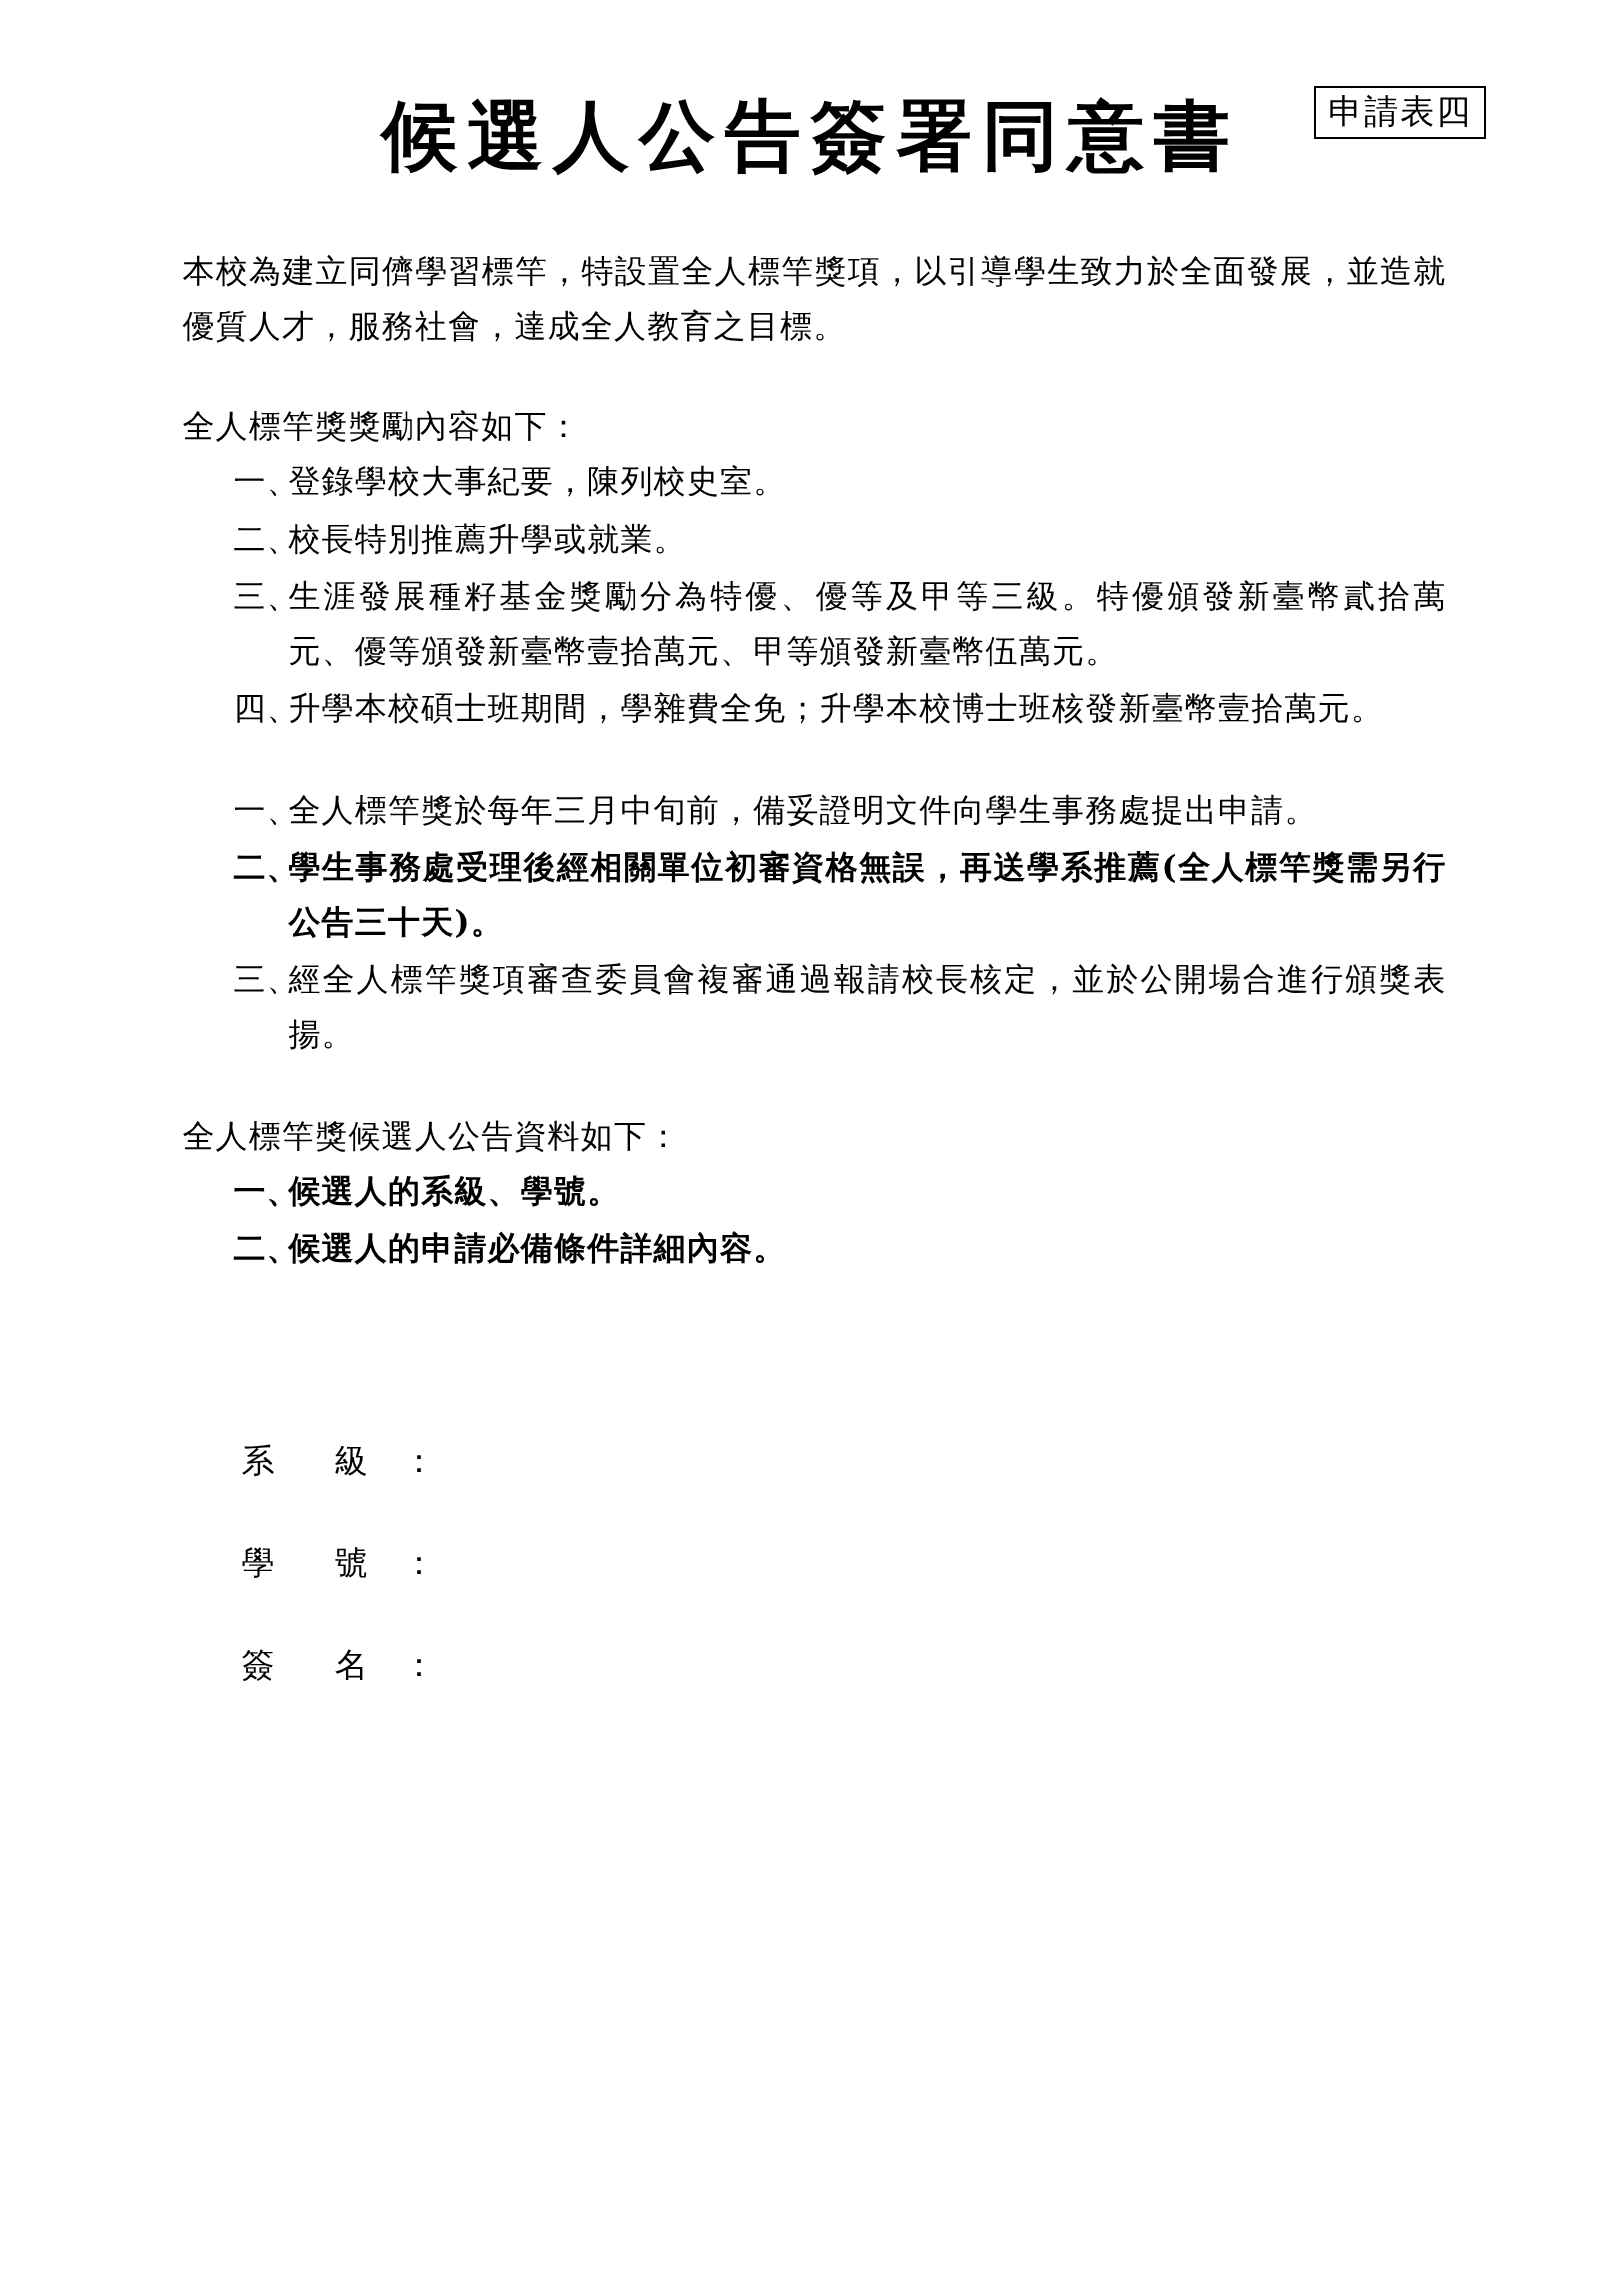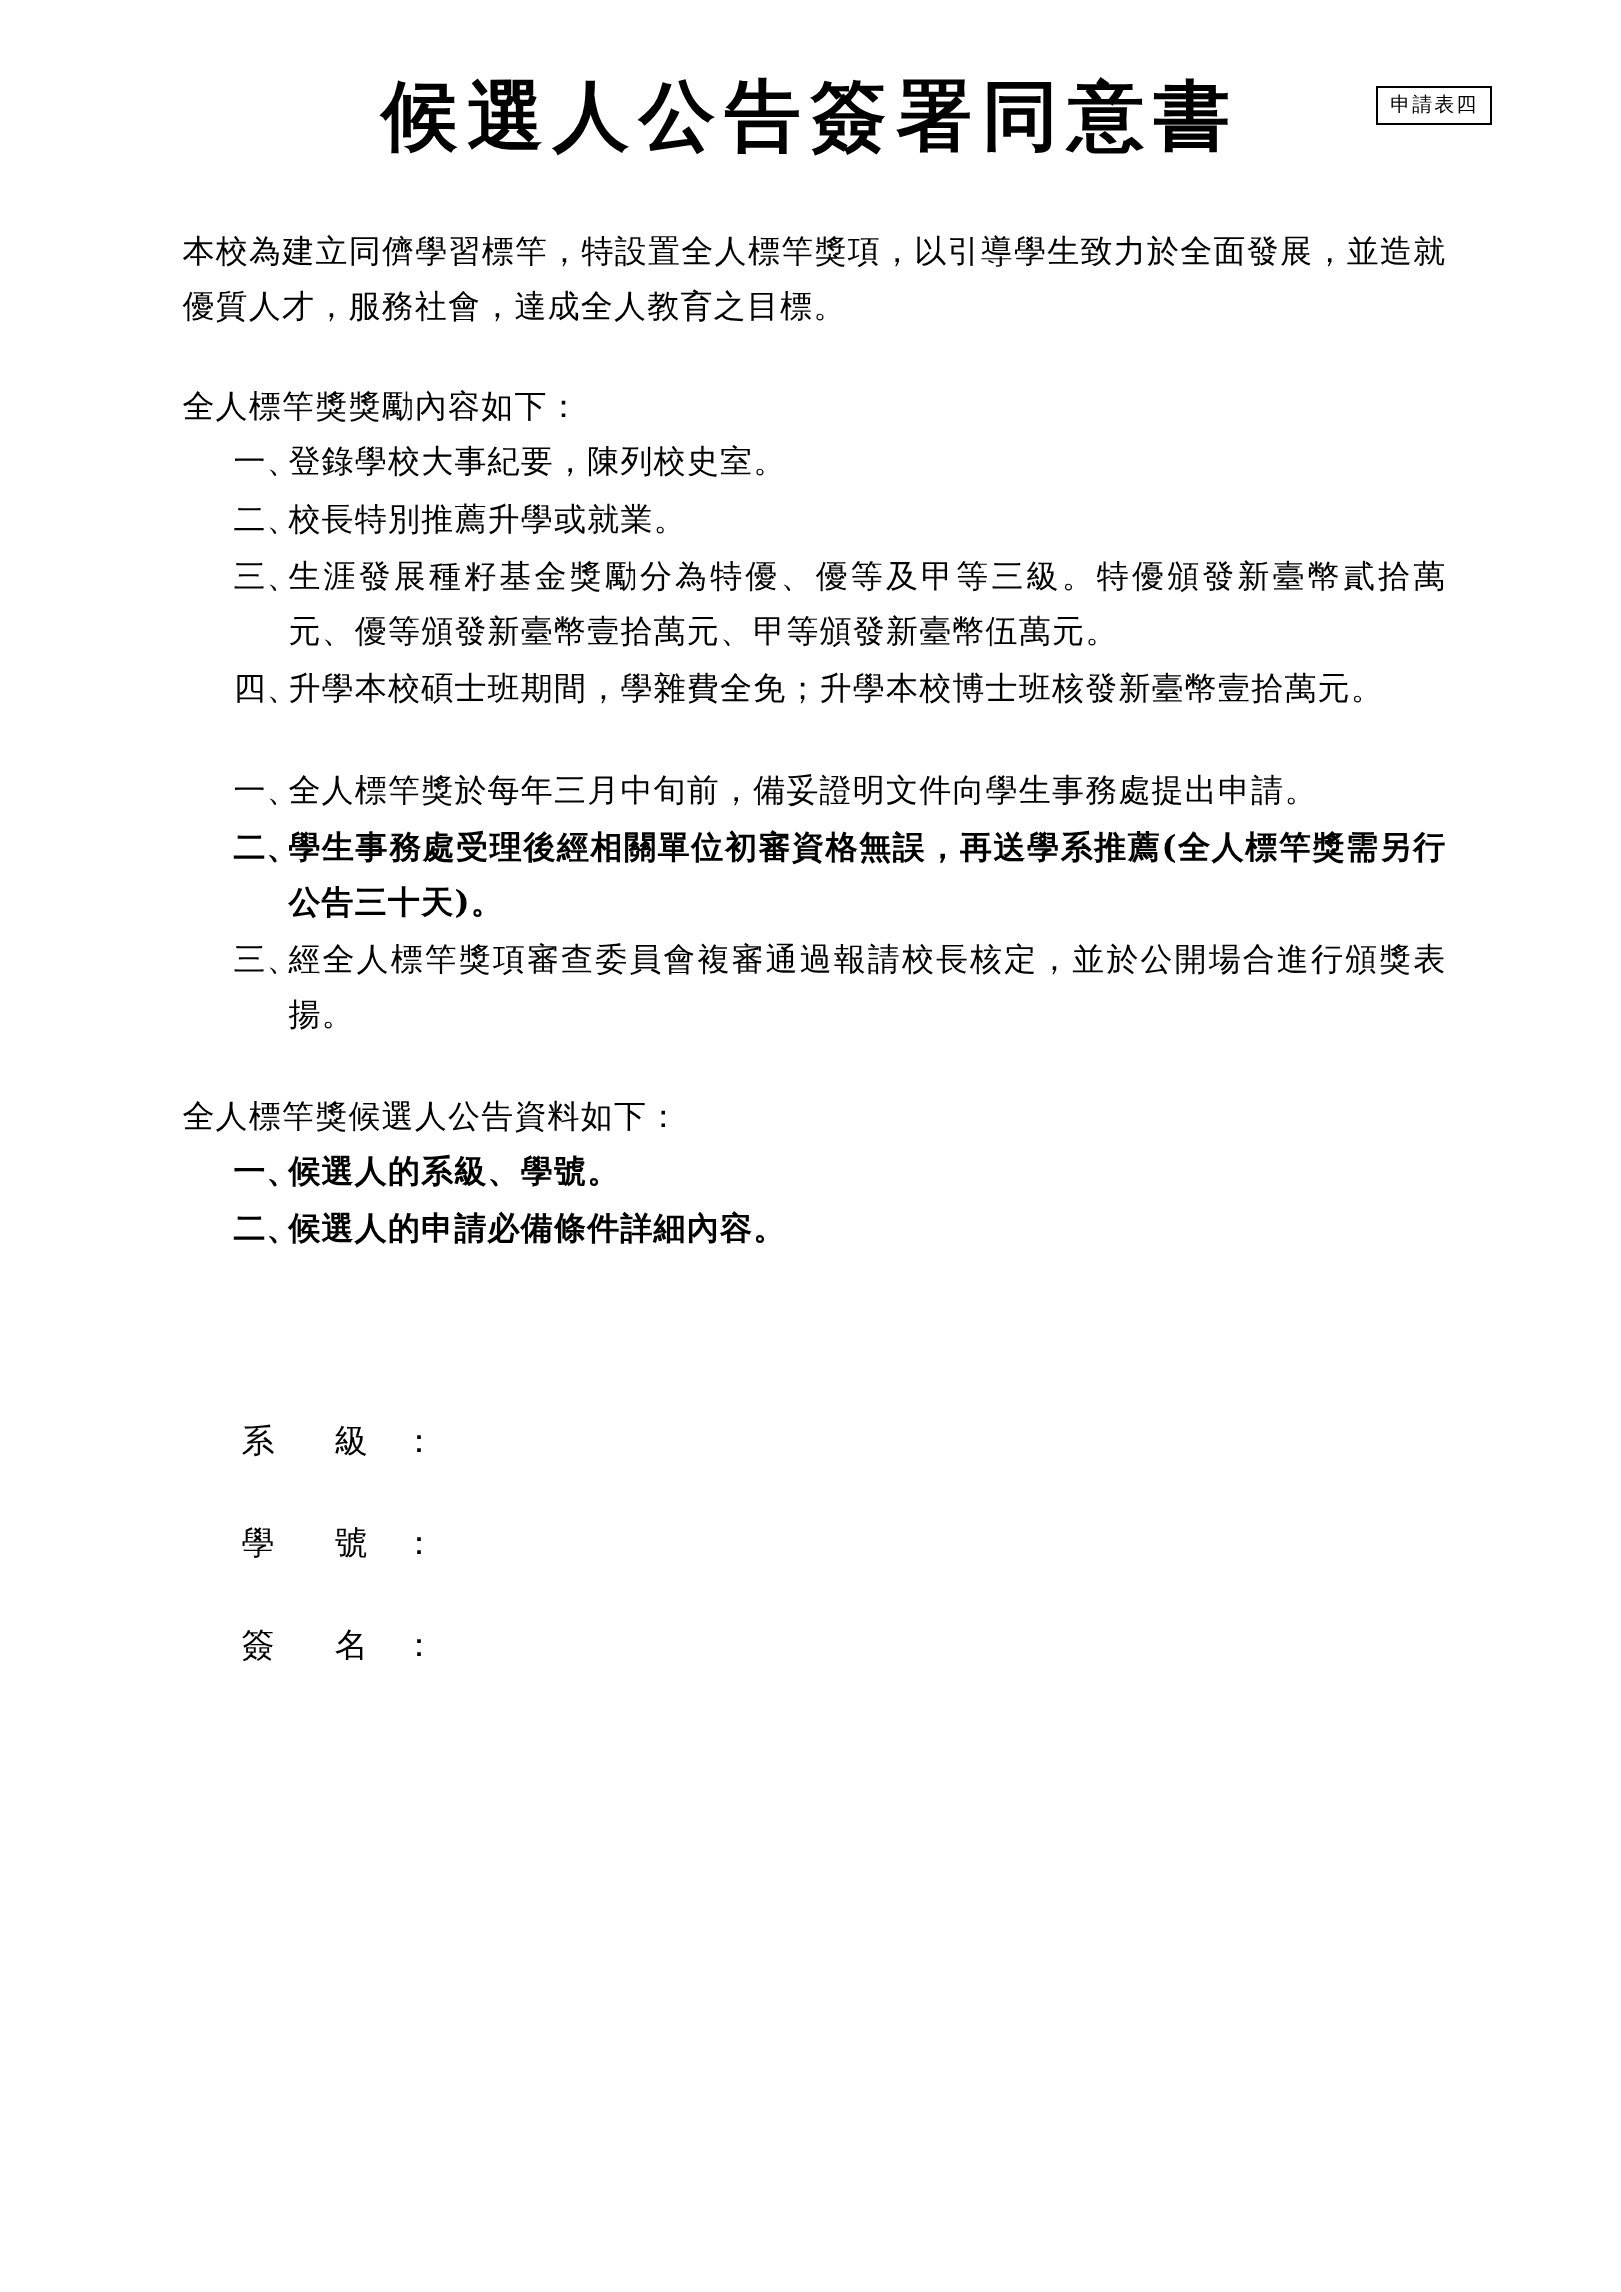--- a/index.html
+++ b/index.html
@@ -21,33 +21,33 @@
     width: 1621px;
     height: 2293px;
     box-sizing: border-box;
     padding: 0;
   }
 
   
   .form-tag {
     position: absolute;
     top: 86px;
-    right: 129px;
+    right: 135px;
     border: 2px solid #000;
     padding: 5.9px 11.8px 8.8px 11.8px;
-    font-size: 20px;
+    font-size: 34px;
     line-height: 1;
     letter-spacing: 2px;
     font-family: "DejaVu Serif", "Liberation Serif", serif;
   }
 
   
   .doc-title {
     margin: 0;
-    padding-top: 72px;
+    padding-top: 92px;
     text-align: center;
     font-size: 76px;
     font-weight: bold;
     letter-spacing: 9.8px;
     font-family: "DejaVu Sans", "Liberation Sans", sans-serif;
     line-height: 1.15;
   }
 
   .content {
     margin: 0 auto;

